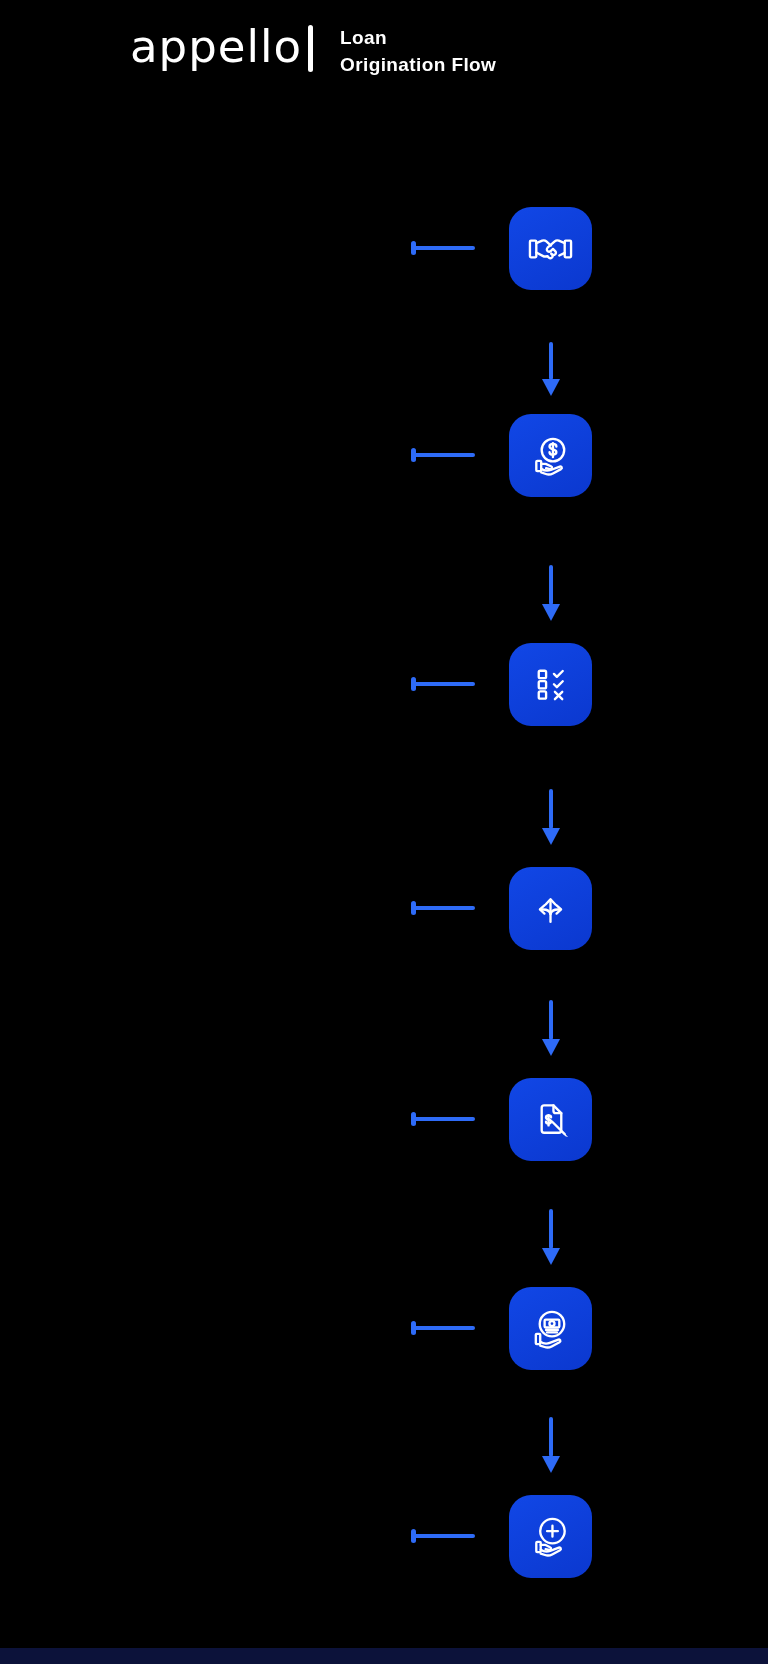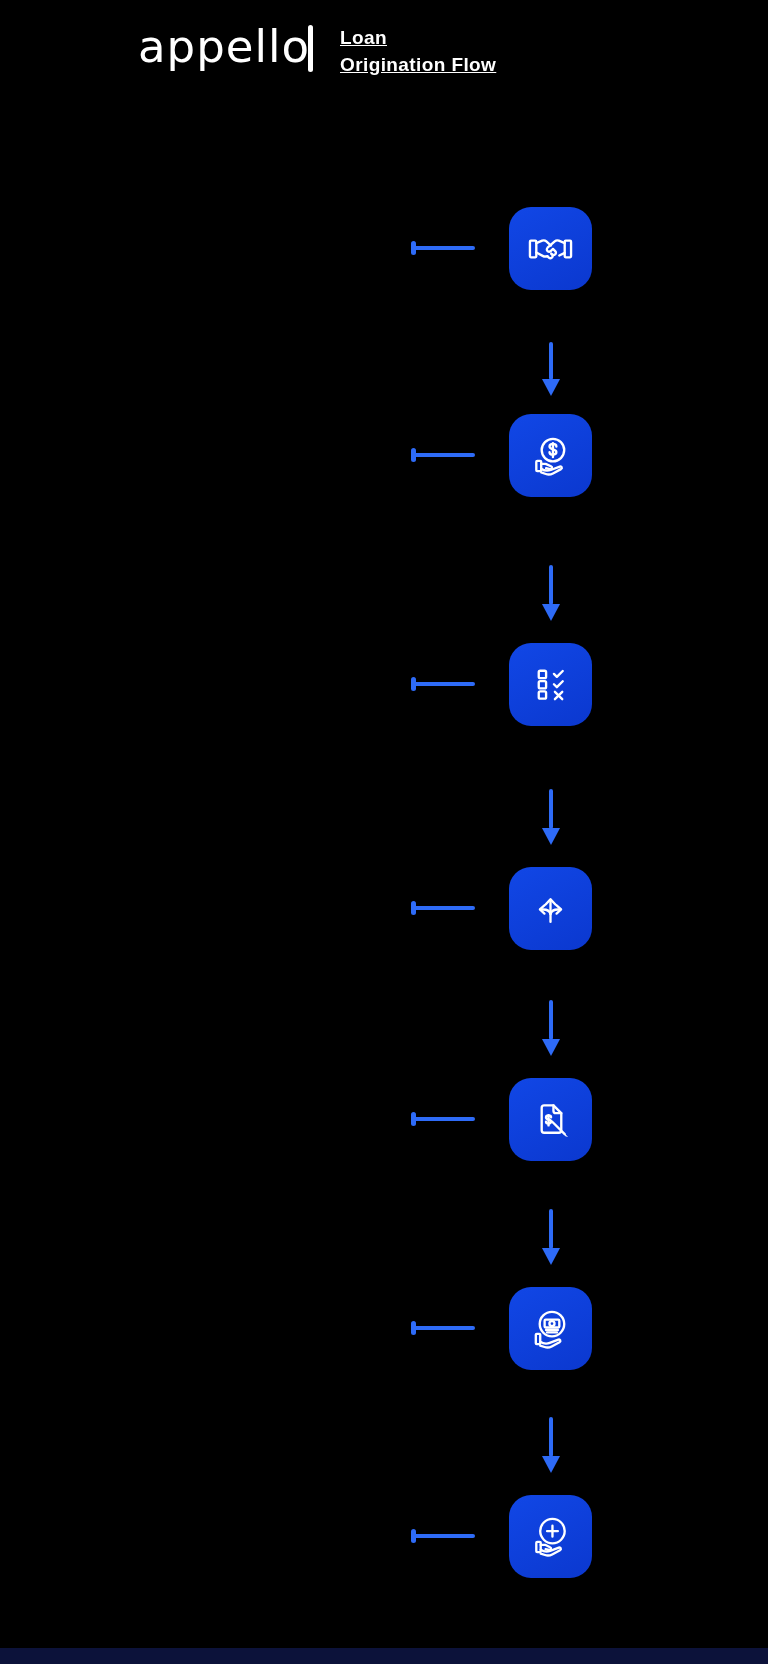--- a/index.html
+++ b/index.html
@@ -3,31 +3,31 @@
 <meta charset="utf-8">
 <style>
   html,body{margin:0;padding:0;background:#000;}
   .canvas{
     position:relative;width:768px;height:1664px;background:#000000;
     overflow:hidden;font-family:"Liberation Sans",sans-serif;
   }
 
   
   .logo{
-    position:absolute;left:138px;top:18px;height:58px;
+    position:absolute;left:130px;top:18px;height:58px;
     color:#ffffff;font-family:"DejaVu Sans",sans-serif;
     font-size:45px;font-weight:400;letter-spacing:1px;line-height:58px;
   }
   .separator{
     position:absolute;left:308px;top:25px;width:5px;height:47px;
     background:#ffffff;border-radius:3px;
   }
   .flow-title{
     position:absolute;left:340px;top:24px;color:#ffffff;
-    font-size:19px;font-weight:700;line-height:27px;letter-spacing:.4px;text-decoration:underline;
+    font-size:19px;font-weight:700;line-height:27px;letter-spacing:.4px;
   }
 
   
   .step-box{
     position:absolute;left:509px;width:83px;height:83px;border-radius:22px;
     background:linear-gradient(150deg,#1147e6 0%,#0b38cf 100%);
     display:flex;align-items:center;justify-content:center;
   }
   .step-box svg{width:47px;height:47px;display:block;}
   .ic{fill:none;stroke:#ffffff;stroke-width:2.4;stroke-linecap:round;stroke-linejoin:round;}

